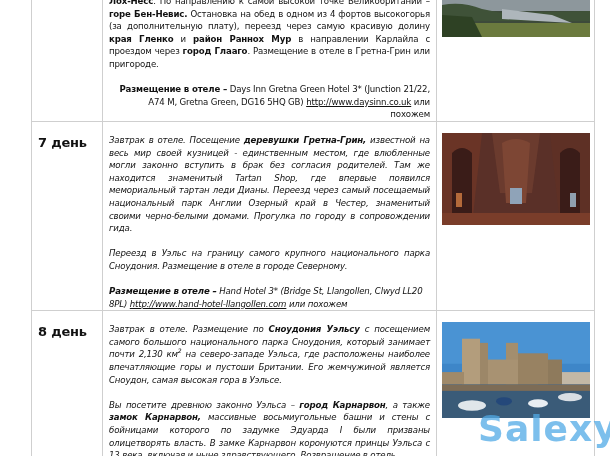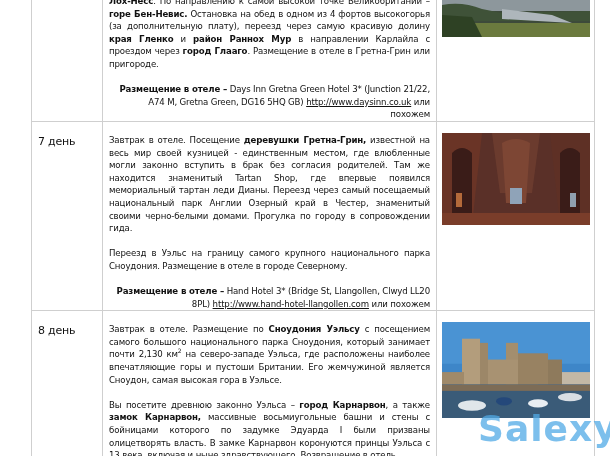--- a/index.html
+++ b/index.html
@@ -10,30 +10,30 @@
   }
   .doc { position: absolute; left: 31px; top: -6px; width: 564px; }
   table.itin { border-collapse: collapse; width: 564px; table-layout: fixed; }
   table.itin td {
     border: 1px solid #cfcfcf; vertical-align: top; padding: 0;
   }
   td.day { width: 70px; }
   td.desc { width: 333px; }
   td.pic { width: 157px; }
   .day-label {
-    display: block; font-weight: normal; font-size: 11px;
+    display: block; font-weight: bold; font-size: 13px;
     padding: 13px 0 0 6px; letter-spacing: -0.2px;
   }
   .desc-inner { padding: 0 6px 0 6px; font-size: 8.6px; line-height: 12.6px; text-align: justify; letter-spacing: -0.15px; }
   .desc-inner p { margin: 0; }
   .desc-inner p + p { margin-top: 12.6px; }
   .desc-inner b { font-weight: bold; }
   .desc-inner a { color: #111; text-decoration: underline; }
   .row1 .desc-inner { padding-top: 0; }
-  .row2 .desc-inner, .row3 .desc-inner, .row4 .desc-inner { padding-top: 12px; }
+  .row2 .desc-inner, .row3 .desc-inner, .row4 .desc-inner { padding-top: 12px; font-style: italic; }
   .photo { display: block; margin: 11px 0 0 5px; width: 148px; height: 92px; }
   .row1 .photo { margin-top: 0; height: 42px; }
   .row1 td { height: 99px; }
   .row2 td { height: 167px; }
   .row3 td { height: 144px; }
   .watermark {
     position: absolute; left: 478px; top: 408px;
     font-family: "DejaVu Sans", sans-serif; font-weight: bold; font-size: 36px;
     color: rgba(80,170,230,0.75); letter-spacing: 1px;
   }
@@ -70,21 +70,21 @@
   </tr>
 
   <tr class="row2">
     <td class="day">
             <span class="day-label">7 день</span>
           </td>
     <td class="desc">
       <div class="desc-inner">
         <p><span>Завтрак в отеле. Посещение </span><b>деревушки Гретна-Грин,</b><span> известной на весь мир своей кузницей - единственным местом, где влюбленные могли законно вступить в брак без согласия родителей. Там же находится знаменитый Tartan Shop, где впервые появился мемориальный тартан леди Дианы. Переезд через самый посещаемый национальный парк Англии Озерный край в Честер, знаменитый своими черно-белыми домами. Прогулка по городу в сопровождении гида.</span></p>
         <p>Переезд в Уэльс на границу самого крупного национального парка Сноудония. Размещение в отеле в городе Северному.</p>
-        <p style="text-align:right"><b>Размещение в отеле –</b><span> Hand Hotel 3* (Bridge St, Llangollen, Clwyd LL20 8PL) </span><a>http://www.hand-hotel-llangollen.com</a><span>  или похожем</span></p>
+        <p style="text-align:left"><b>Размещение в отеле –</b><span> Hand Hotel 3* (Bridge St, Llangollen, Clwyd LL20 8PL) </span><a>http://www.hand-hotel-llangollen.com</a><span>  или похожем</span></p>
       </div>
     </td>
     <td class="pic">
       <svg class="photo" viewBox="0 0 148 92" preserveAspectRatio="none">
         <rect width="148" height="92" fill="#4a2a26"></rect>
         <path d="M0 0 L148 0 L148 92 L0 92 Z" fill="#5a3028"></path>
         <path d="M50 0 Q74 -10 98 0 L90 60 L58 60 Z" fill="#6b3b2e"></path>
         <path d="M60 10 Q74 2 88 10 L84 70 L64 70 Z" fill="#7d4634"></path>
         <rect x="68" y="55" width="12" height="16" fill="#8fa3b8"></rect>
         <path d="M0 0 L40 0 L30 92 L0 92 Z" fill="#6a3426"></path>

